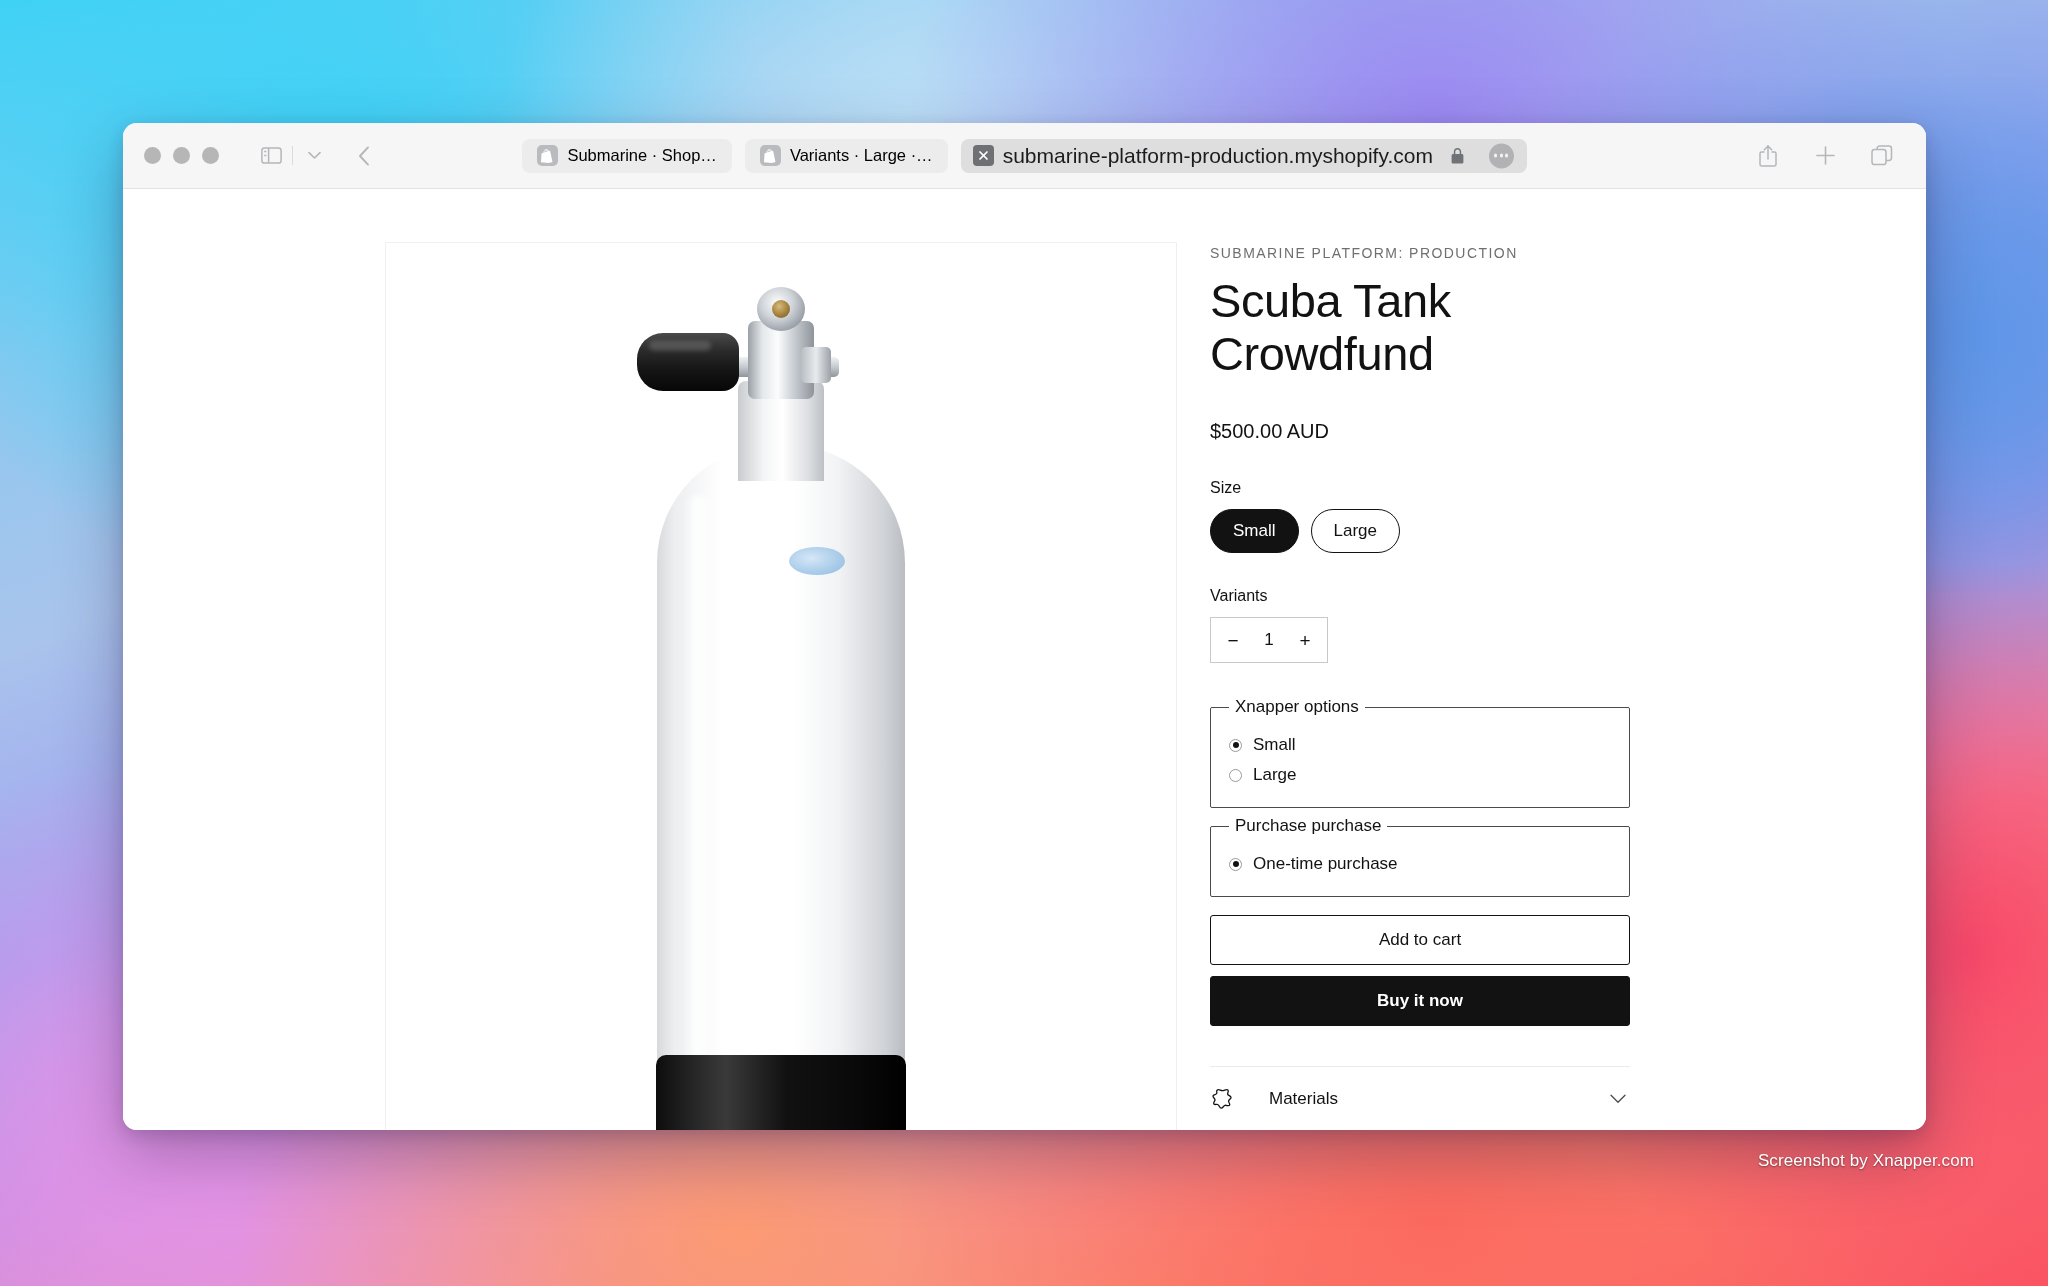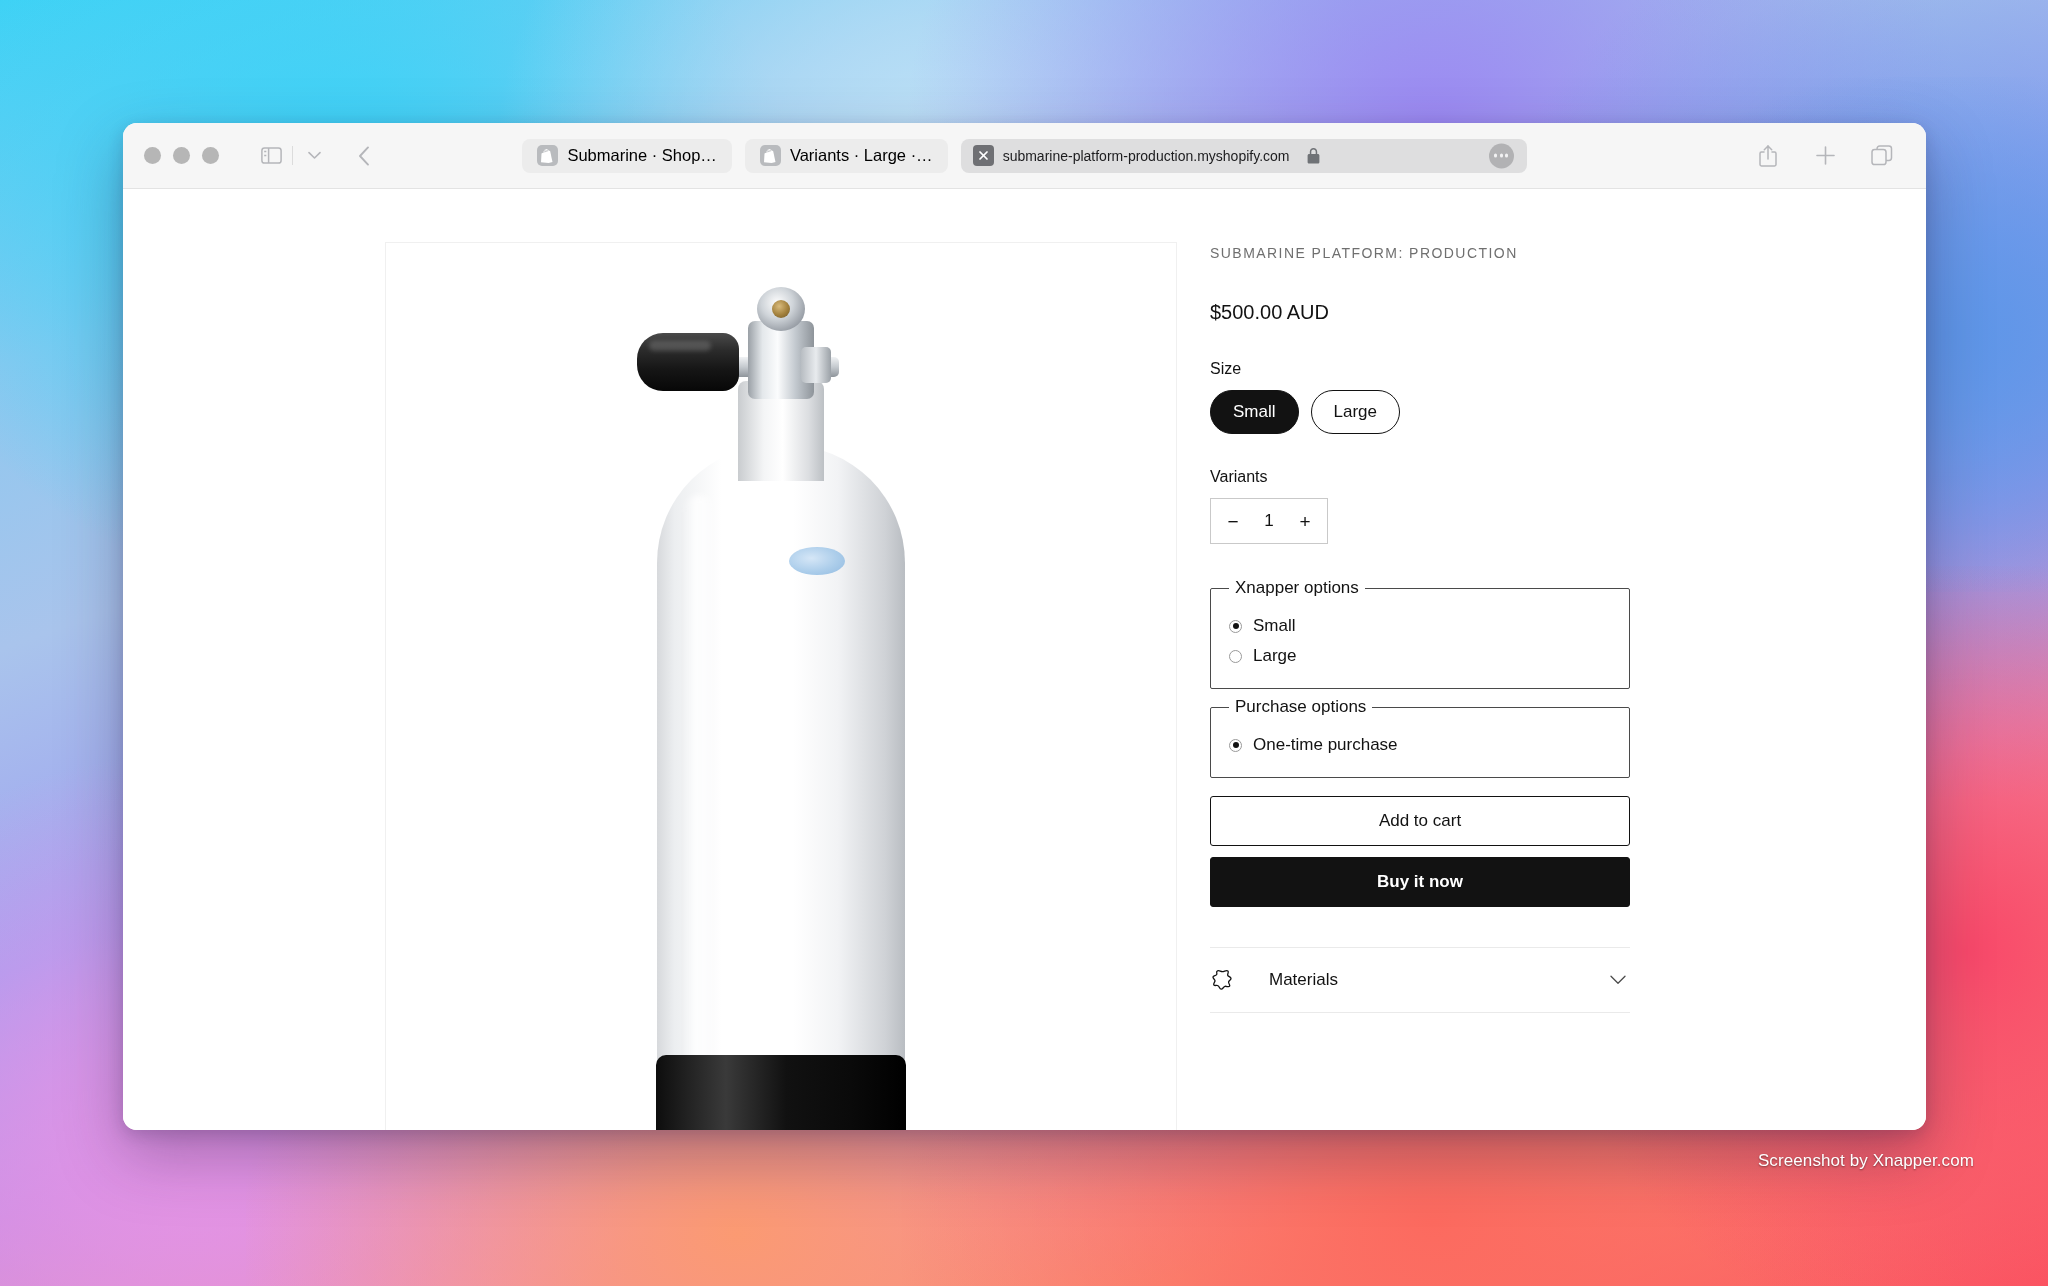--- a/index.html
+++ b/index.html
@@ -88,21 +88,21 @@
     font-size:16.5px; color:#000000;
     white-space:nowrap;
   }
   .tab.active {
     background:#dededf; color:#1d1d1f;
     padding:0 14px 0 12px;
     width:566px;
     justify-content:flex-start;
     position:relative;
   }
-  .tab.active .tab-title { color:#1c1c1e; font-size:14px; }
+  .tab.active .tab-title { color:#1c1c1e; font-size:21px; }
   .shopify-badge {
     width:21px; height:21px; border-radius:5px;
     background:#b9bbbe;
     display:flex; align-items:center; justify-content:center;
     flex:0 0 auto;
   }
   .tab.active .shopify-badge { background:#6f7074; border-radius:4px; }
   .lock-ico { margin-left:9px; display:flex; align-items:center; color:#6f7276; }
   .tab-more {
     position:absolute; right:13px; top:50%; transform:translateY(-50%);
@@ -407,20 +407,21 @@
           <div class="valve-top"></div>
           <div class="valve-port"></div>
           <div class="knob"></div>
           <div class="tank-boot"></div>
         </div>
       </div>
     </div>
 
     <div class="info-col">
       <div class="vendor">SUBMARINE PLATFORM: PRODUCTION</div>
+      <h1 class="title">Scuba Tank Crowdfund</h1>
       <div class="price">$500.00 AUD</div>
 
       <div class="field-label">Size</div>
       <div class="size-pills">
         <div class="pill selected">Small</div>
         <div class="pill">Large</div>
       </div>
 
       <div class="field-label">Variants</div>
       <div class="qty">
@@ -435,21 +436,21 @@
           <span class="radio checked"></span>
           <span class="radio-label">Small</span>
         </div>
         <div class="radio-row">
           <span class="radio"></span>
           <span class="radio-label">Large</span>
         </div>
       </fieldset>
 
       <fieldset class="opt-box">
-        <legend>Purchase options</legend>
+        <legend>Purchase purchase</legend>
         <div class="radio-row">
           <span class="radio checked"></span>
           <span class="radio-label">One-time purchase</span>
         </div>
       </fieldset>
 
       <div class="btn">Add to cart</div>
       <div class="btn primary">Buy it now</div>
 
       <div class="accordion">

